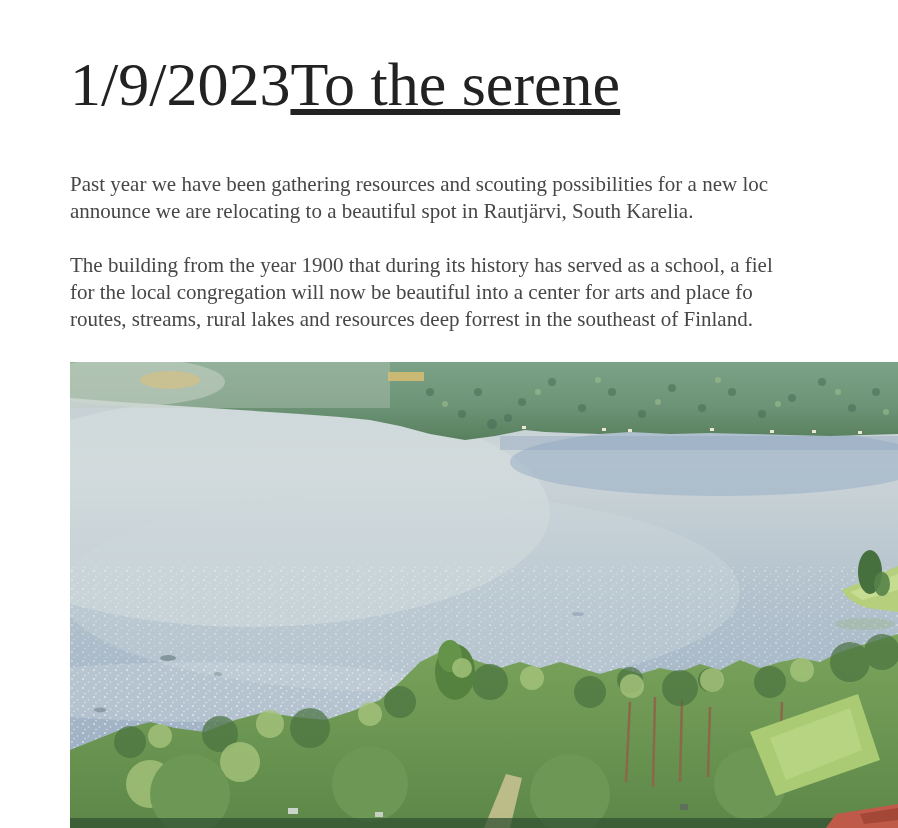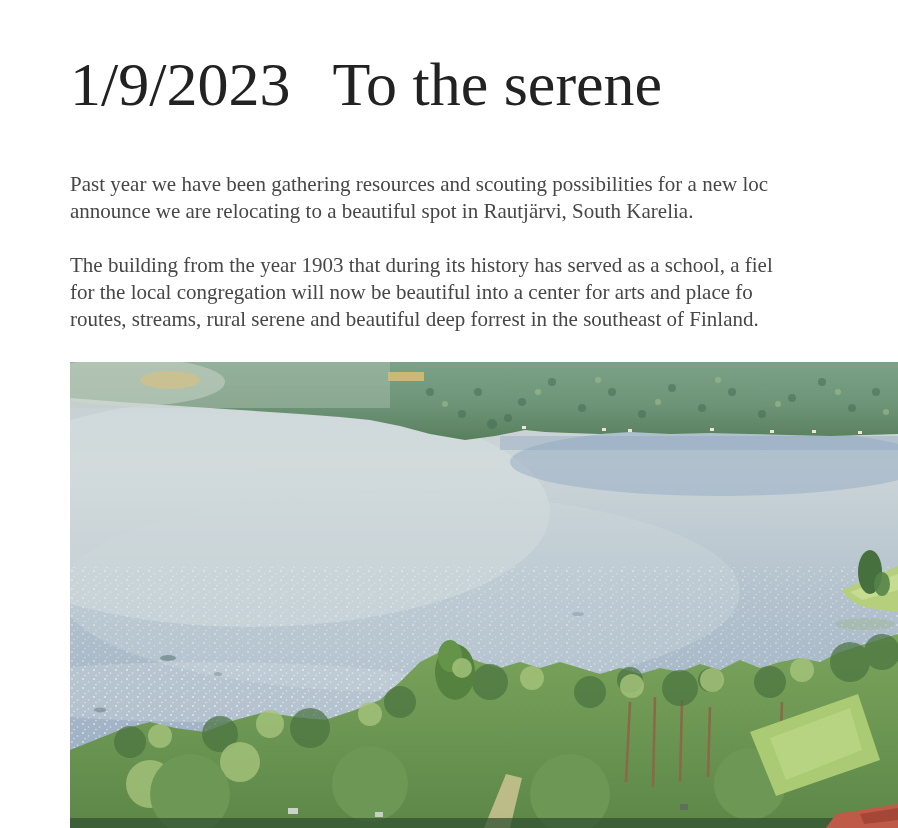--- a/index.html
+++ b/index.html
@@ -24,21 +24,21 @@
   h1.post-heading {
     margin: 53px 0 0 0;
     font-size: 62px;
     font-weight: 400;
     line-height: 1;
     color: #222222;
     letter-spacing: 0;
     white-space: nowrap;
   }
   h1.post-heading .title-part {
-    margin-left: 42px;
+    text-decoration: underline;
   }
   .para {
     margin: 0;
     font-size: 21px;
     line-height: 27px;
     color: #474747;
     letter-spacing: 0;
   }
   .para.first { margin-top: 56px; }
   .para.second { margin-top: 27px; }
@@ -58,23 +58,23 @@
   <div class="content">
 
     <h1 class="post-heading"><span>1/9/2023</span><span class="title-part">To the serene</span></h1>
 
     <p class="para first">
       <span class="line">Past year we have been gathering resources and scouting possibilities for a new loc</span>
       <span class="line">announce we are relocating to a beautiful spot in Rautjärvi, South Karelia.</span>
     </p>
 
     <p class="para second">
-      <span class="line">The building from the year 1903 that during its history has served as a school, a fiel</span>
+      <span class="line">The building from the year 1900 that during its history has served as a school, a fiel</span>
       <span class="line">for the local congregation will now be beautiful into a center for arts and place fo</span>
-      <span class="line">routes, streams, rural serene and beautiful deep forrest in the southeast of Finland.</span>
+      <span class="line">routes, streams, rural lakes and resources deep forrest in the southeast of Finland.</span>
     </p>
 
     <figure class="photo">
       <svg width="828" height="466" viewBox="0 0 828 466" xmlns="http://www.w3.org/2000/svg">
         <defs>
           <linearGradient id="waterGrad" x1="0" y1="0" x2="0" y2="1">
             <stop offset="0" stop-color="#c3cfd3"></stop>
             <stop offset="0.22" stop-color="#ccd5d8"></stop>
             <stop offset="0.5" stop-color="#b3c2cd"></stop>
             <stop offset="0.78" stop-color="#a2b4c6"></stop>

